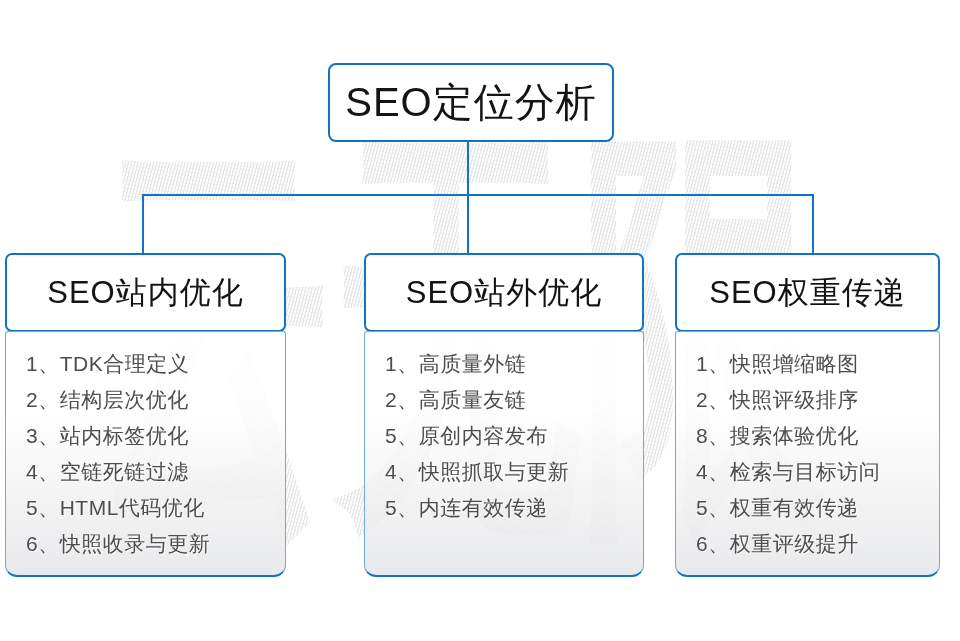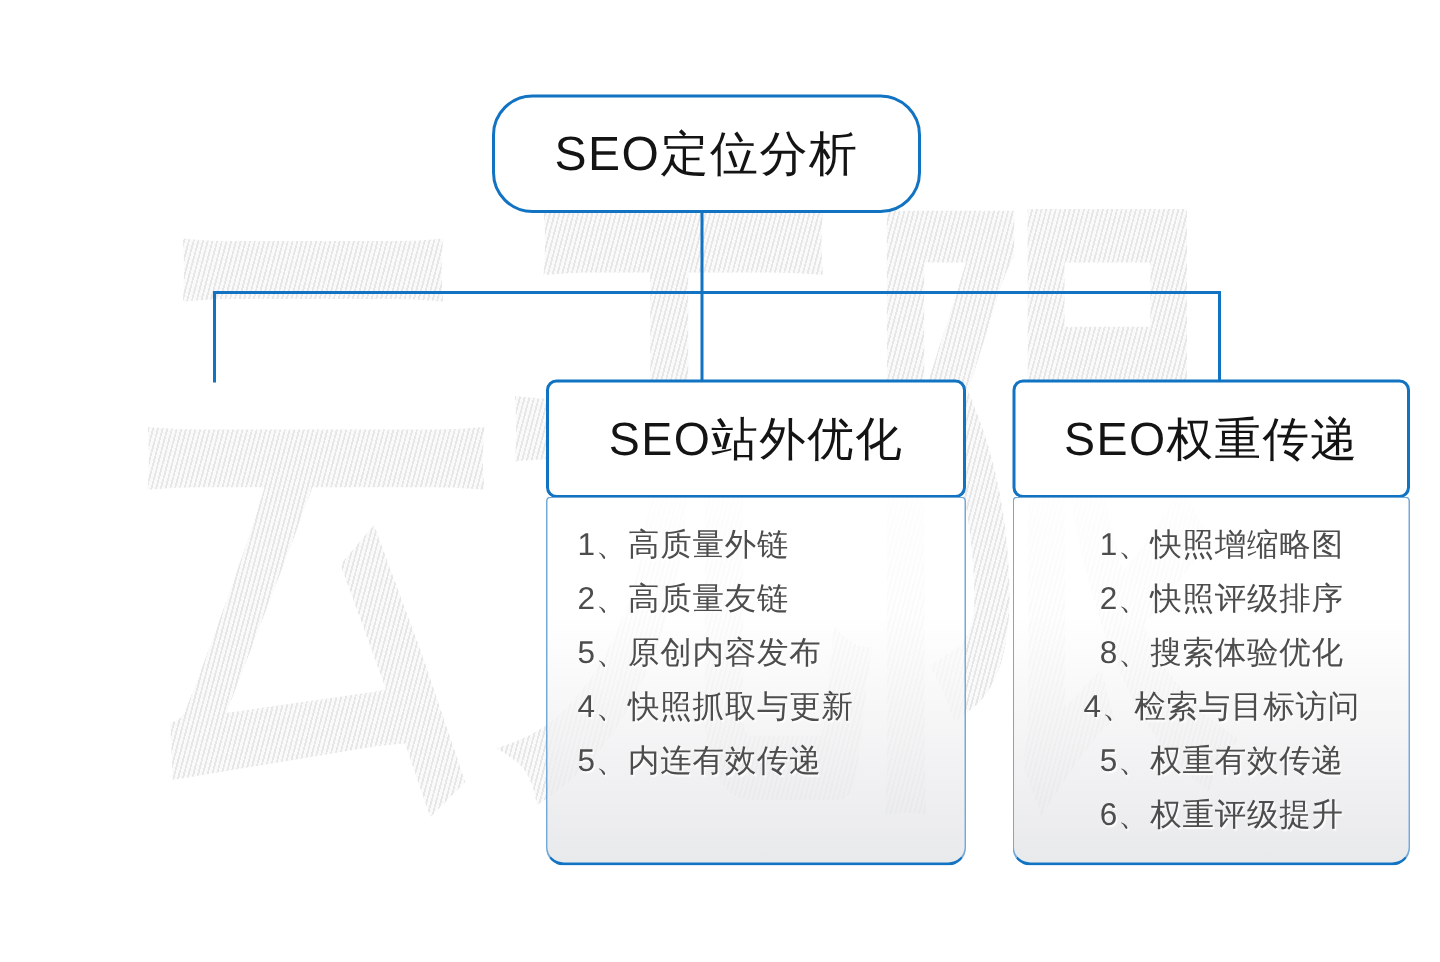--- a/index.html
+++ b/index.html
@@ -34,26 +34,26 @@
   .conn-left{left:142px;top:194px;height:61px;}
   .conn-right{left:812px;top:194px;height:61px;}
 
   
   .node{
     position:absolute;background:#ffffff;
     border:2px solid #1173c2;border-radius:8px;
     display:flex;align-items:center;justify-content:center;
     color:#141414;letter-spacing:1px;
   }
-  .root-node{left:328px;top:63px;width:282px;height:75px;font-size:32px;border-radius:27px;}
+  .root-node{left:328px;top:63px;width:282px;height:75px;font-size:40px;}
 
   .column{position:absolute;top:253px;height:324px;}
   .col-0{left:5px;width:281px;}
   .col-1{left:332px;width:280px;margin-left:32px;}
-  .col-2{left:675px;width:265px;text-align:center;}
+  .col-2{left:675px;width:265px;}
 
   .branch-header{
     position:absolute;left:0;right:0;top:0;height:75px;
     background:#ffffff;border:2px solid #1173c2;border-radius:7px;
     display:flex;align-items:center;justify-content:center;
     font-size:31px;color:#141414;letter-spacing:1px;
   }
   .panel{
     position:absolute;left:0;right:0;top:78px;bottom:0;
     border:1px solid #74a8d6;border-bottom:2px solid #1173c2;
@@ -79,20 +79,33 @@
 
   <div class="line v conn-root"></div>
   <div class="line h conn-h"></div>
   <div class="line v conn-left"></div>
   <div class="line v conn-right"></div>
 
   <div class="node root-node">
     <span>SEO定位分析</span>
   </div>
 
+  <div class="column col-0">
+    <div class="branch-header">
+      <span>SEO站内优化</span>
+    </div>
+    <div class="panel">
+      <div class="item">1、TDK合理定义</div>
+      <div class="item">2、结构层次优化</div>
+      <div class="item">3、站内标签优化</div>
+      <div class="item">4、空链死链过滤</div>
+      <div class="item">5、HTML代码优化</div>
+      <div class="item">6、快照收录与更新</div>
+    </div>
+  </div>
 
   <div class="column col-1">
     <div class="branch-header">
       <span>SEO站外优化</span>
     </div>
     <div class="panel">
       <div class="item">1、高质量外链</div>
       <div class="item">2、高质量友链</div>
       <div class="item">5、原创内容发布</div>
       <div class="item">4、快照抓取与更新</div>

